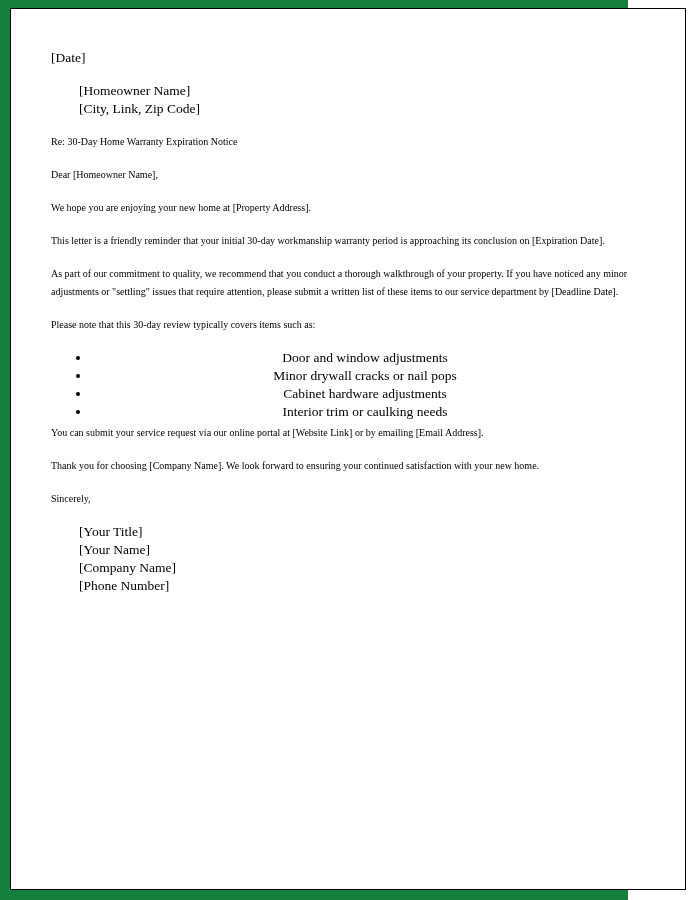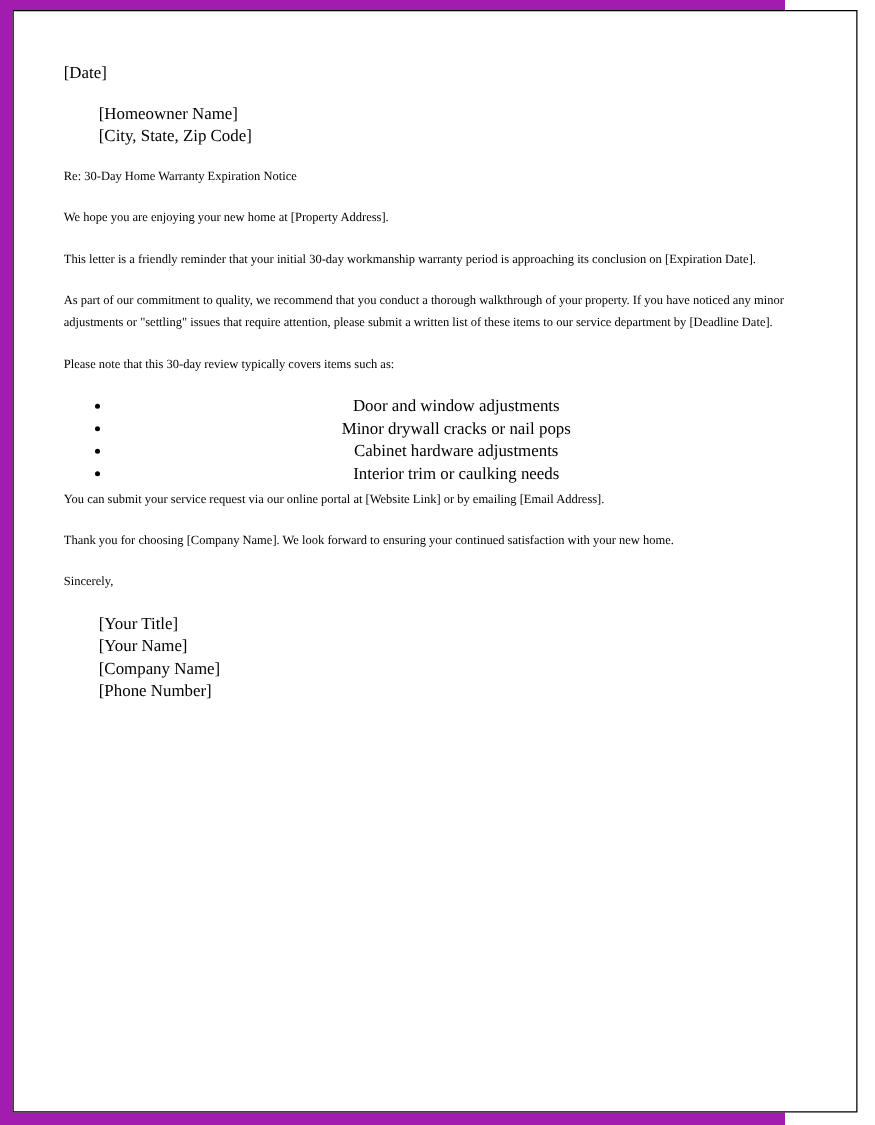--- a/index.html
+++ b/index.html
@@ -4,21 +4,21 @@
 <style>
   html, body {
     margin: 0;
     padding: 0;
     background: #ffffff;
   }
   .canvas {
     position: relative;
     width: 628px;
     height: 900px;
-    background: #a21caf;
+    background: #15803d;
     font-family: "Liberation Serif", serif;
     color: #000000;
   }
   .page {
     position: absolute;
     left: 10px;
     top: 8px;
     width: 676px;
     height: 882px;
     border: 1px solid #000000;
@@ -56,25 +56,26 @@
 </head>
 <body>
 
 <div class="canvas">
   <div class="page">
 
     <div class="line block">[Date]</div>
 
     <div class="block">
       <div class="line">[Homeowner Name]</div>
-      <div class="line">[City, State, Zip Code]</div>
+      <div class="line">[City, Link, Zip Code]</div>
     </div>
 
     <div class="para">Re: 30-Day Home Warranty Expiration Notice</div>
 
+    <div class="para">Dear [Homeowner Name],</div>
 
     <div class="para">We hope you are enjoying your new home at [Property Address].</div>
     <div class="para">This letter is a friendly reminder that your initial 30-day workmanship warranty period is approaching its conclusion on [Expiration Date].</div>
     <div class="para">As part of our commitment to quality, we recommend that you conduct a thorough walkthrough of your property. If you have noticed any minor adjustments or "settling" issues that require attention, please submit a written list of these items to our service department by [Deadline Date].</div>
     <div class="para">Please note that this 30-day review typically covers items such as:</div>
 
     <ul class="bullet-list">
       <li>Door and window adjustments</li>
       <li>Minor drywall cracks or nail pops</li>
       <li>Cabinet hardware adjustments</li>

